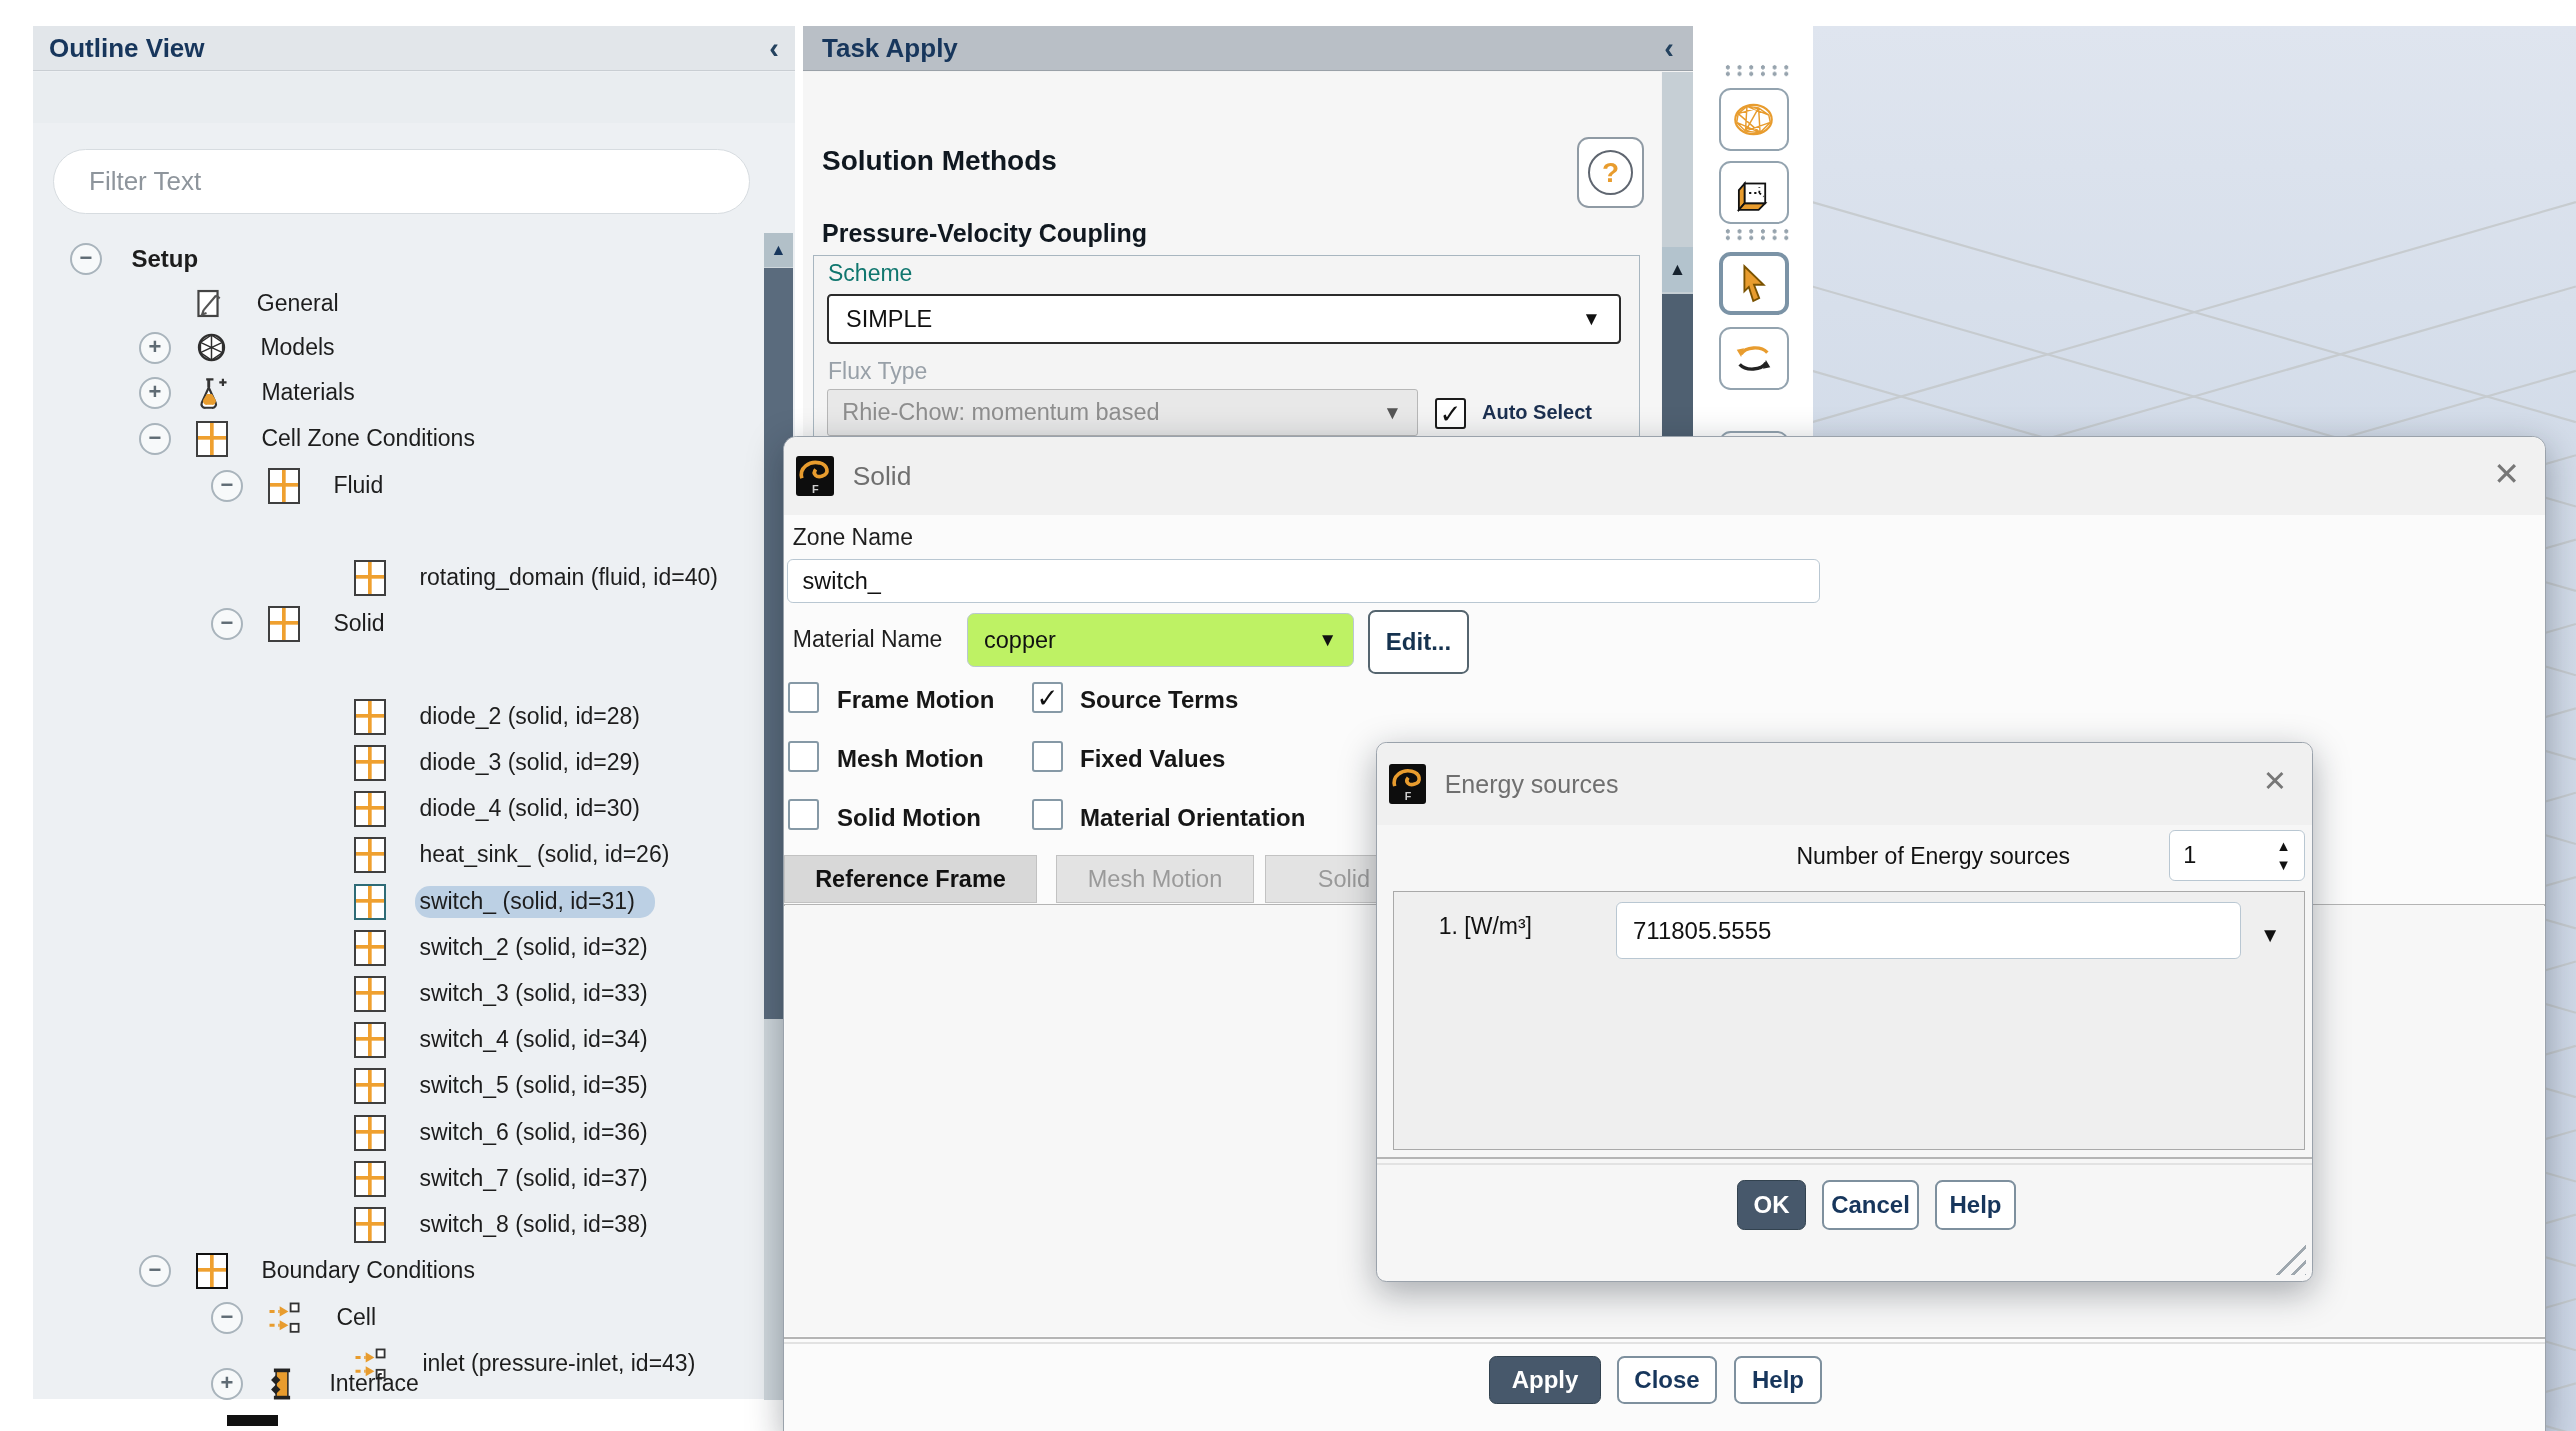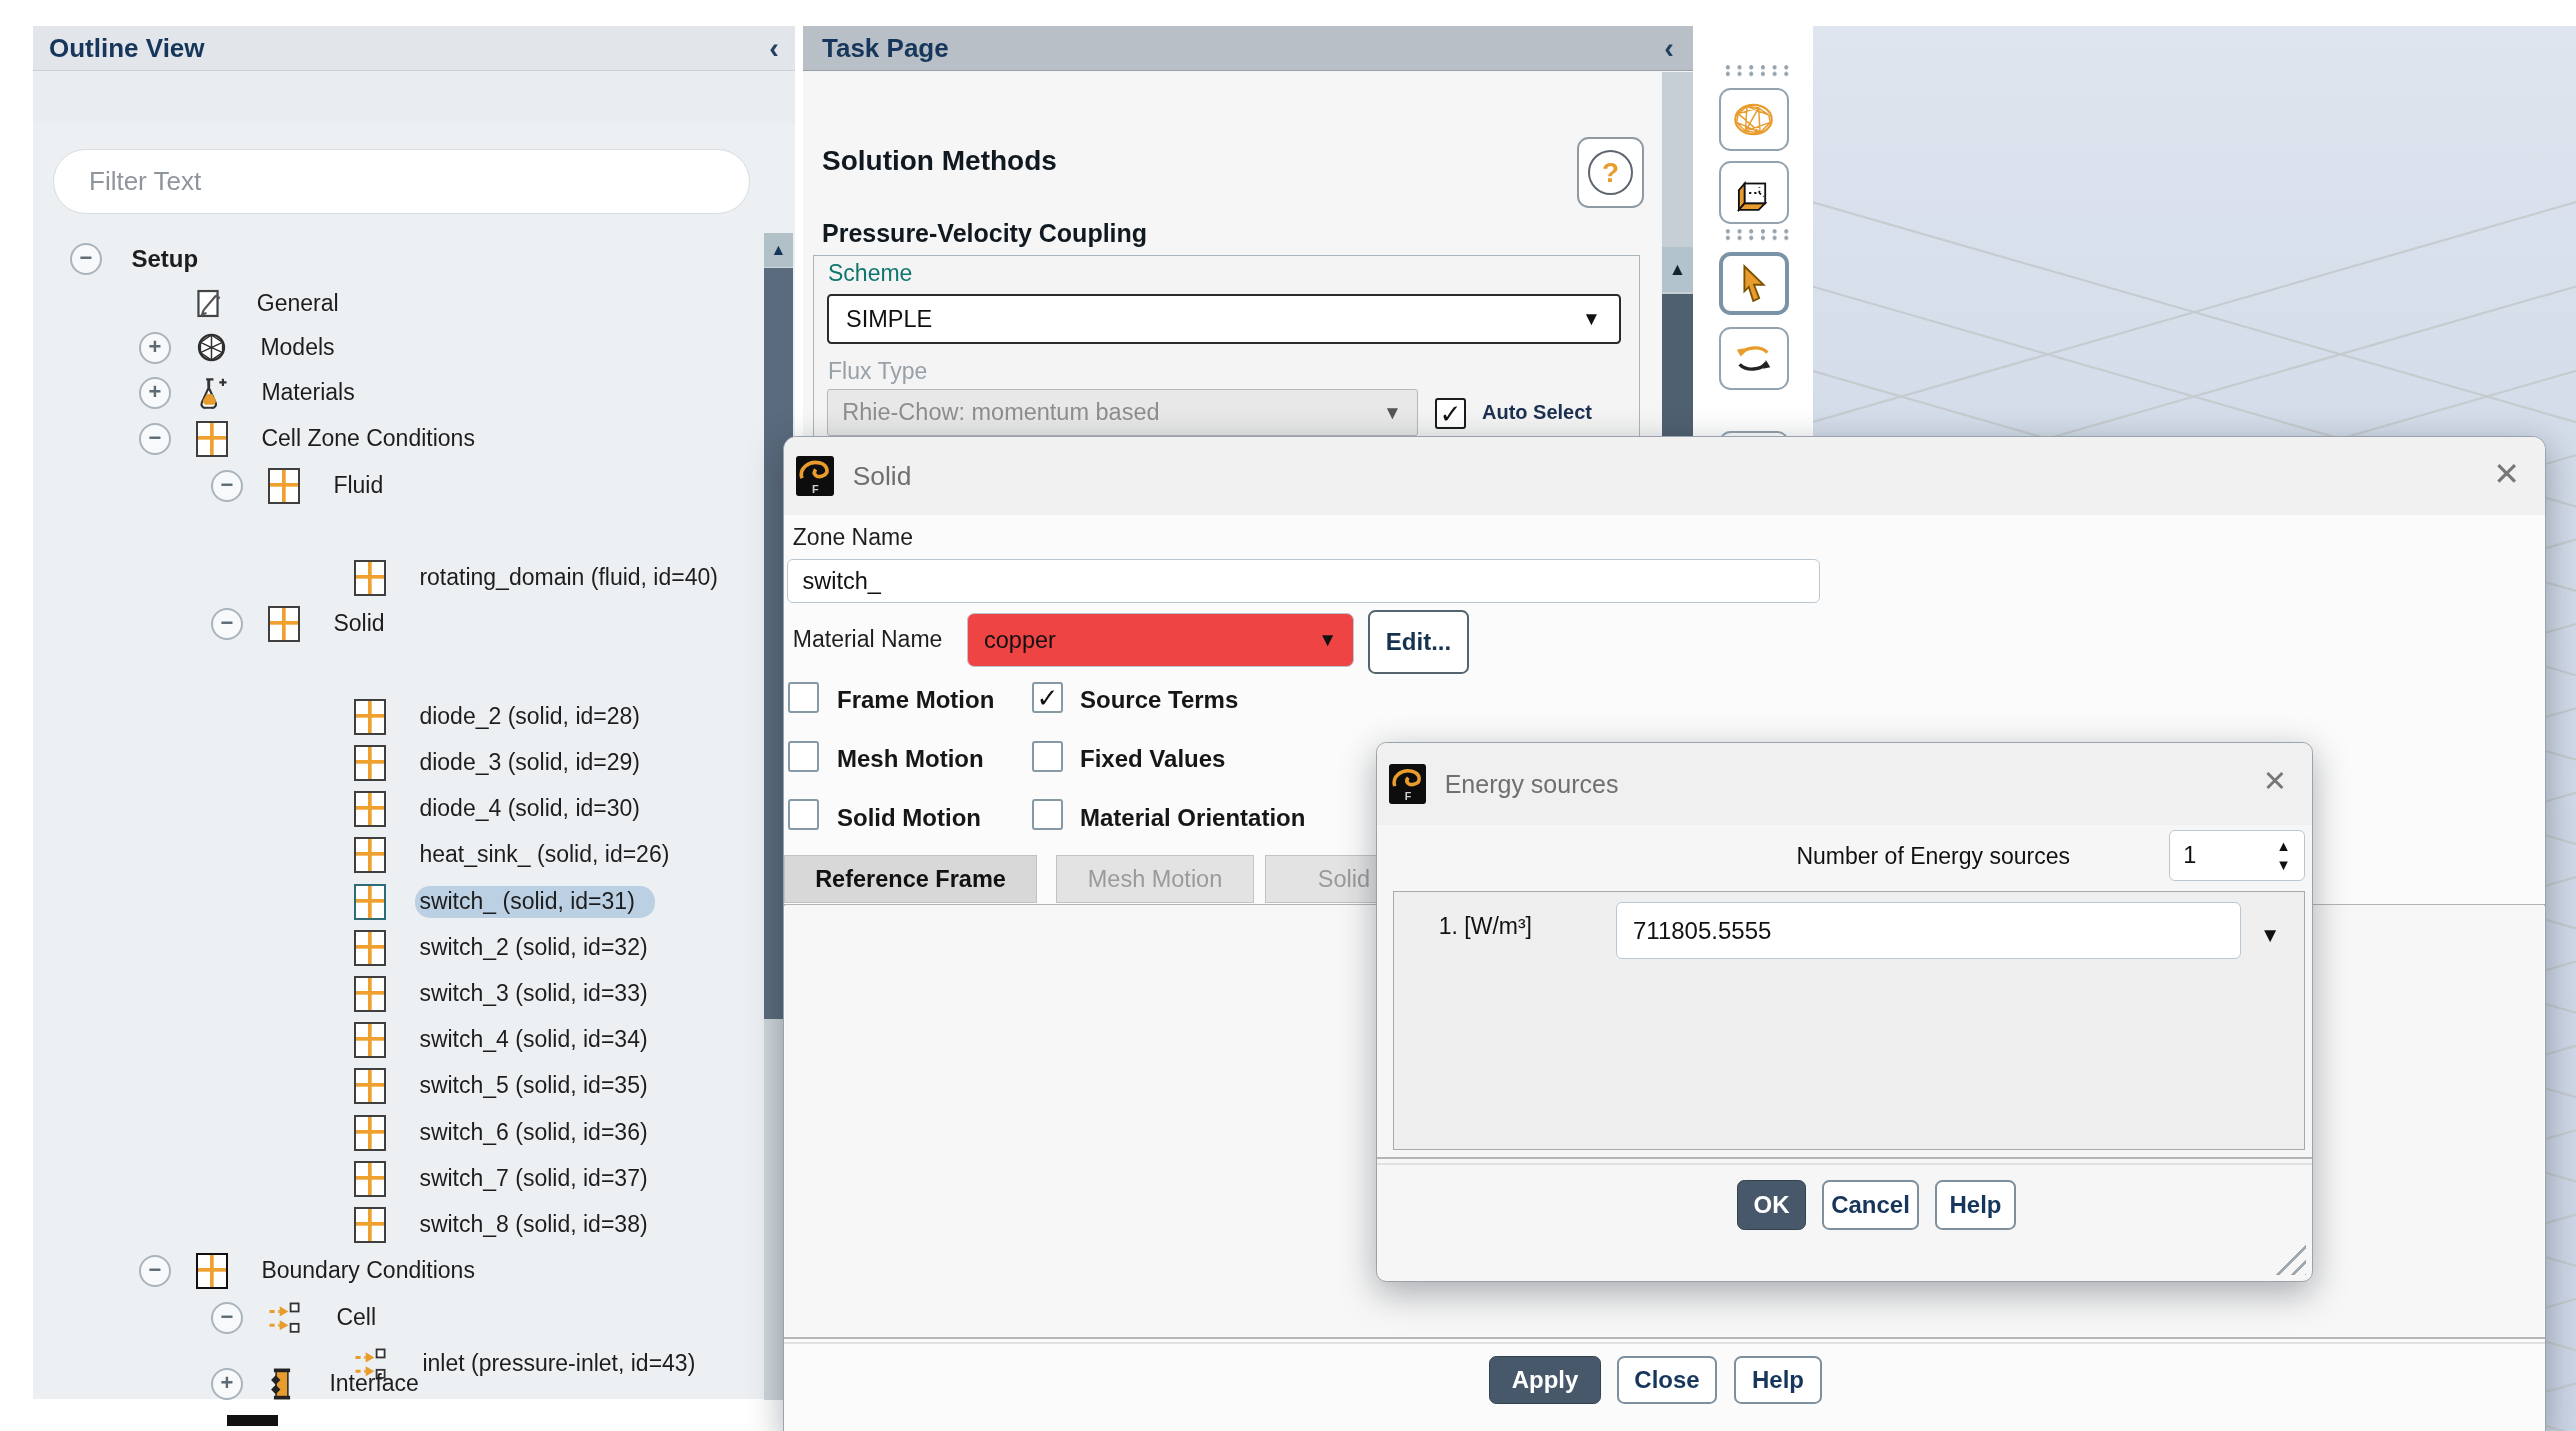--- a/index.html
+++ b/index.html
@@ -90,21 +90,21 @@
   .dlg-titlebar{position:absolute;left:0;top:0;width:100%;height:78px;background:#f1f1f1;border-radius:13.2px 13.2px 0 0;
      display:flex;align-items:center;padding:0 11.7px;box-sizing:border-box;}
   .dlg-title{font-size:26.4px;color:#6f6f6f;margin-left:19px;}
   .dlg-x{position:absolute;right:25px;top:20.5px;font-size:32px;color:#777;cursor:pointer;line-height:1;}
   .flogo{width:38px;height:40px;background:#0d0d0d;border-radius:2.9px;position:relative;flex:0 0 auto;}
 
   #zone-label{left:8.8px;top:87px;font-size:23px;color:#1e1e1e;}
   #zone-input{left:2.9px;top:122px;width:1033px;height:44px;background:#fff;border:1.5px solid #b9c7d2;border-radius:5.9px;
      font-size:23.5px;color:#111;padding:0 14.7px;box-sizing:border-box;outline:none;font-family:"Liberation Sans",sans-serif;}
   #mat-label{left:8.8px;top:189px;font-size:23px;color:#1e1e1e;}
-  #mat-select{left:183px;top:176px;width:387px;height:54px;background:#ef4444;border:1.5px solid #b9c7d2;border-radius:7.3px;
+  #mat-select{left:183px;top:176px;width:387px;height:54px;background:#bef264;border:1.5px solid #b9c7d2;border-radius:7.3px;
      display:flex;align-items:center;padding:0 16px;box-sizing:border-box;font-size:23.5px;color:#111;cursor:pointer;}
   #mat-select .dd{margin-left:auto;font-size:19px;color:#111;}
   #edit-btn{left:584px;top:173px;width:97px;height:60px;background:#fff;border:2.2px solid #55656f;border-radius:7.3px;
      font-size:24px;font-weight:bold;color:#15324f;display:flex;align-items:center;justify-content:center;cursor:pointer;}
   .cbrow-lbl{font-size:24px;font-weight:600;color:#161616;}
   .tab{position:absolute;top:418px;height:48px;display:flex;align-items:center;justify-content:center;
      background:#e3e3e3;border:0.7px solid #c2c2c2;box-sizing:border-box;font-size:23.5px;cursor:pointer;}
   .tab.active{background:#d8d8d8;font-weight:bold;color:#111;}
   .tab.inactive{color:#9a9a9a;}
   #pane-line{left:0;top:467px;width:100%;height:1.5px;background:#b4b4b4;}
@@ -206,21 +206,21 @@
         <polygon points="6,12 16,10 12,22" fill="#E89C2E"></polygon>
         <path d="M46 30 A20 13 0 0 1 10 32" stroke="#222" stroke-width="4.5" fill="none"></path>
         <polygon points="52,36 42,38 46,26" fill="#222"></polygon>
       </svg>
     </div>
     <div class="tbtn" style="top:405px"></div>
   </div>
 
   <div id="task-panel" class="abs">
     <div id="task-header" class="abs">
-      <span class="panel-title">Task Page</span>
+      <span class="panel-title">Task Apply</span>
       <span class="collapse-chev">‹</span>
     </div>
     <div id="task-body" class="abs">
       <div id="sol-methods" class="abs">Solution Methods</div>
       <div id="help-btn" class="abs">
         <span class="ring">?</span>
       </div>
       <div id="pvc-heading" class="abs">Pressure-Velocity Coupling</div>
       <div id="pvc-box" class="abs"></div>
       <div id="scheme-label" class="abs">Scheme</div>

